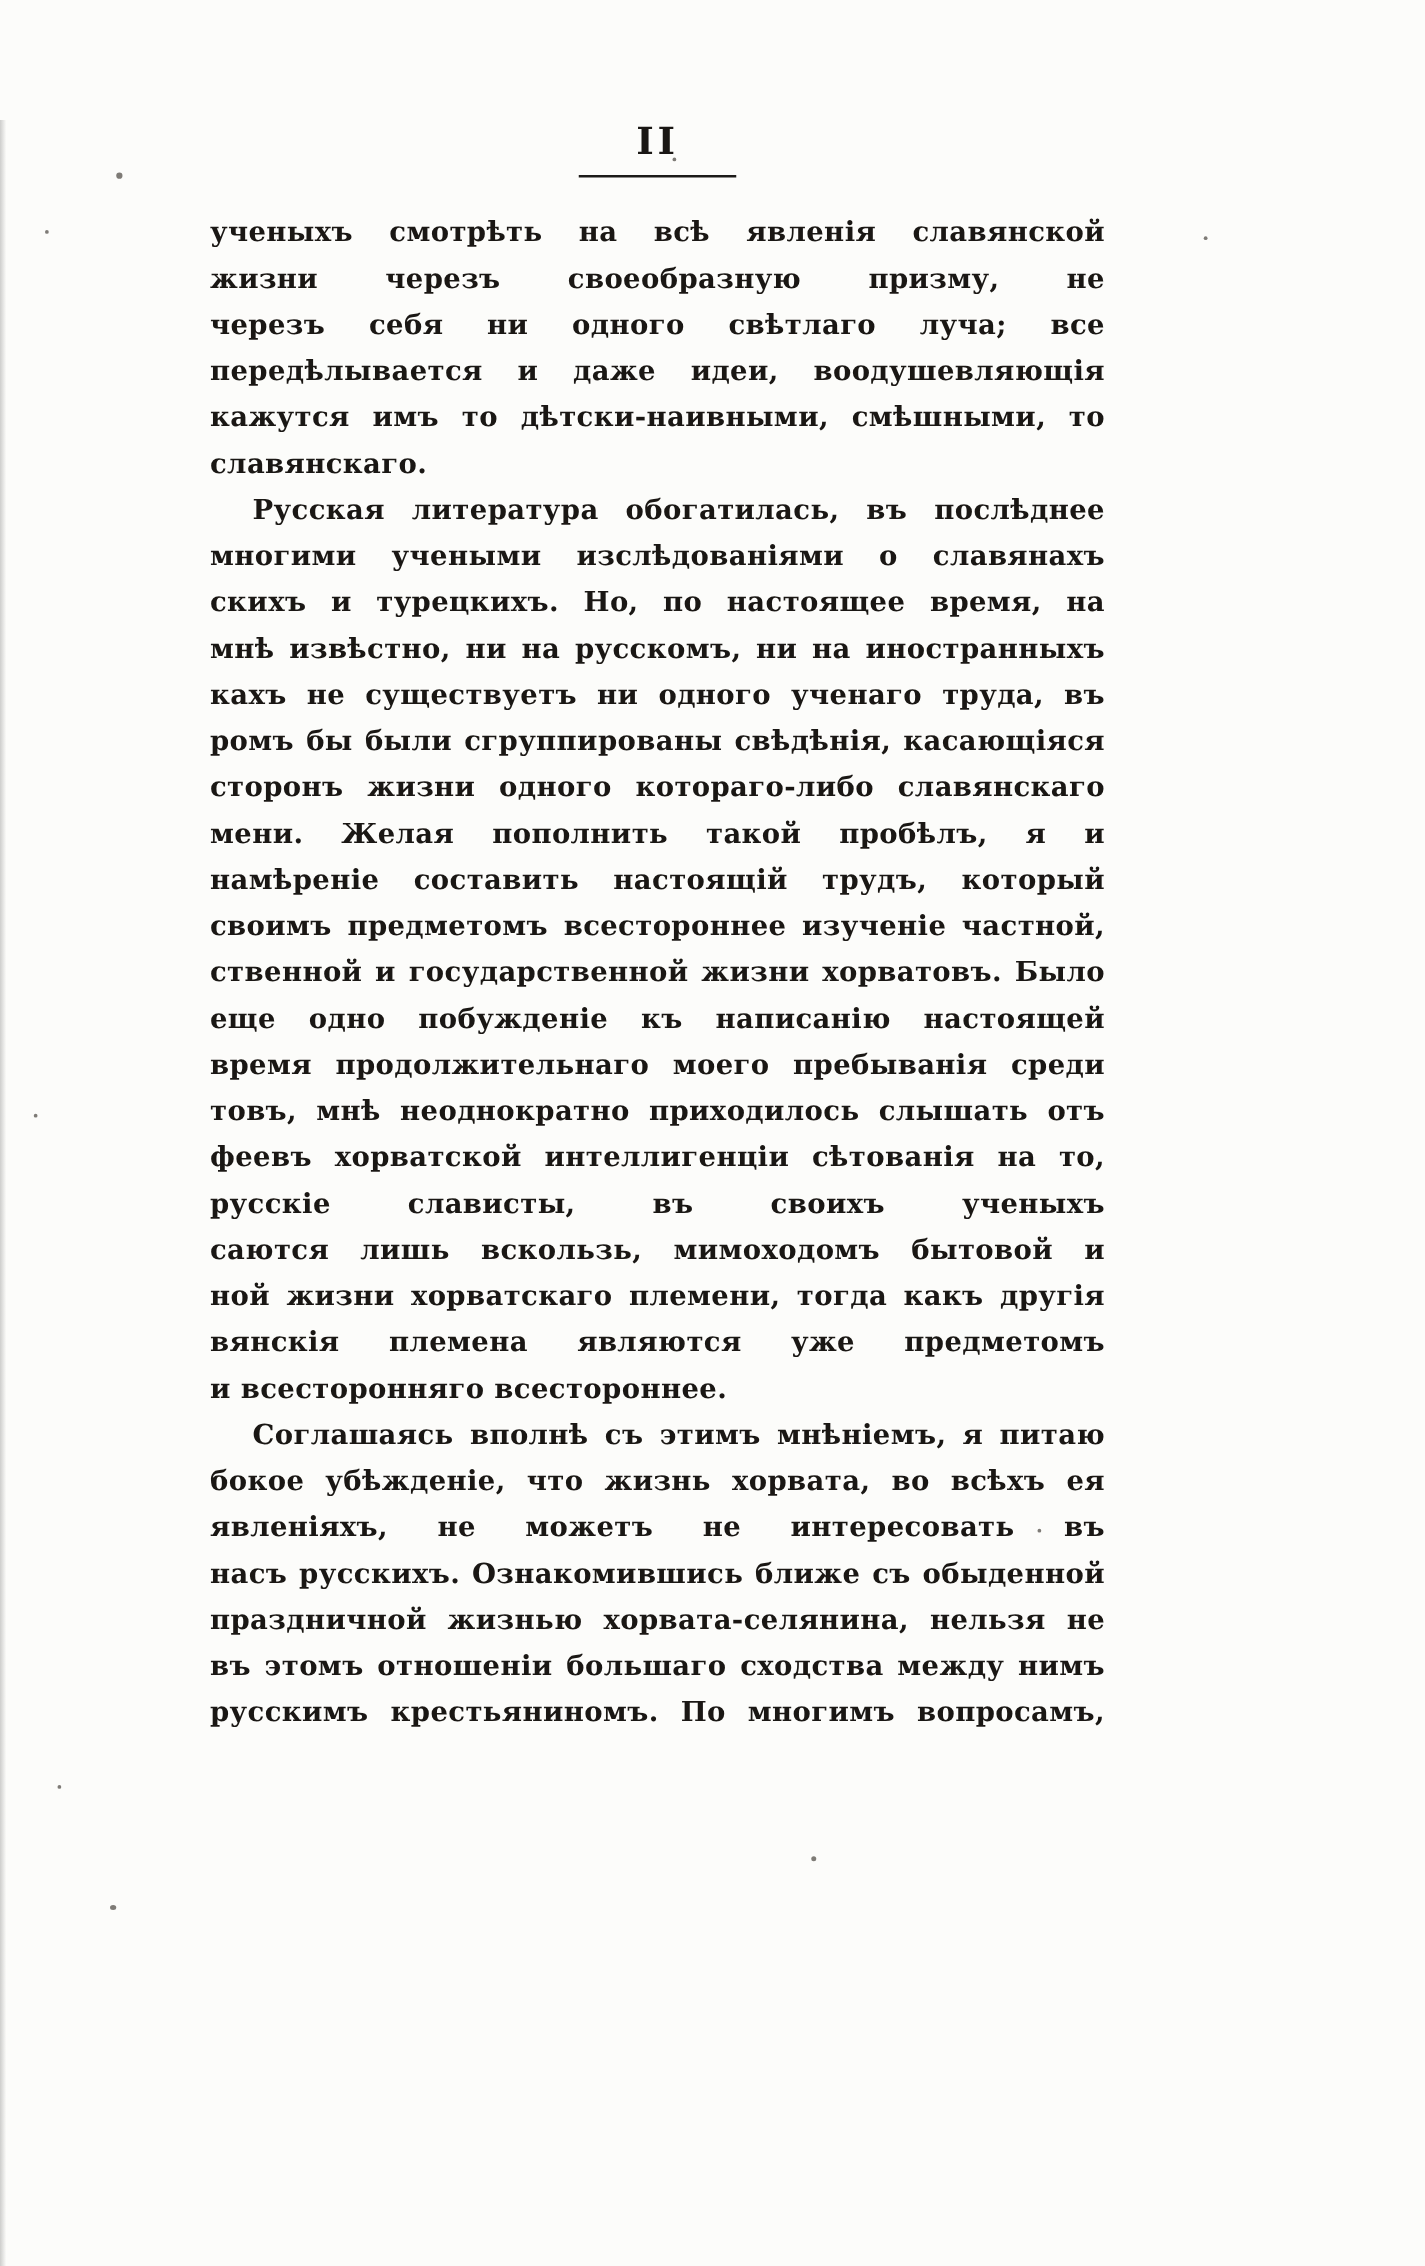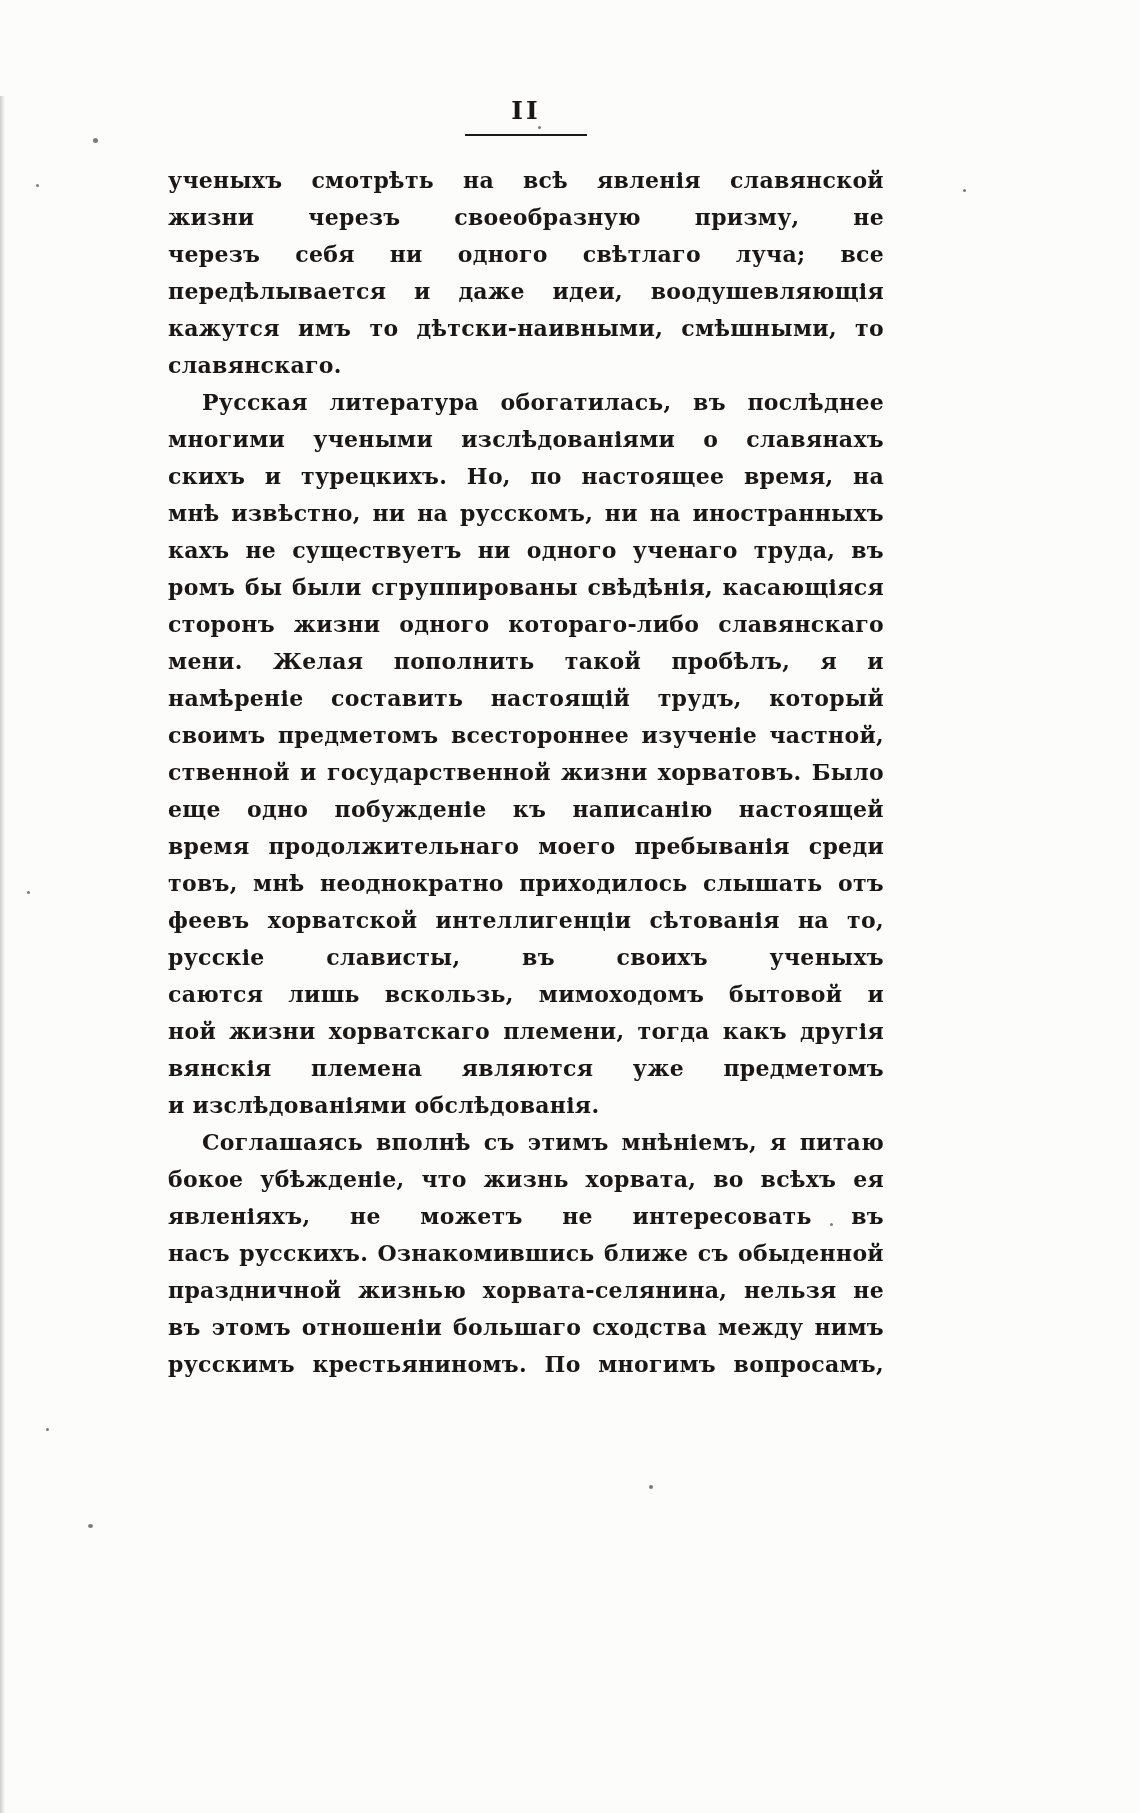--- a/index.html
+++ b/index.html
@@ -27,21 +27,21 @@
     background: linear-gradient(to right, rgba(40,40,40,0.22), rgba(40,40,40,0));
     pointer-events: none;
   }
   .page-header {
     margin: 96px 0 26px 168px;
     width: 716px;
     text-align: center;
   }
   .page-num {
     display: inline-block;
-    font-size: 25px;
+    font-size: 30px;
     font-weight: bold;
     letter-spacing: 3px;
     padding: 0 46px 9px 46px;
     border-bottom: 2px solid #1c1a18;
   }
   .text-block {
     margin-left: 168px;
     width: 716px;
     font-size: 22px;
     font-weight: bold;
@@ -112,21 +112,21 @@
       <div class="line">своимъ предметомъ всестороннее изученіе частной, обще-</div>
       <div class="line">ственной и государственной жизни хорватовъ. Было и</div>
       <div class="line">еще одно побужденіе къ написанію настоящей книги. Во</div>
       <div class="line">время продолжительнаго моего пребыванія среди хорва-</div>
       <div class="line">товъ, мнѣ неоднократно приходилось слышать отъ кори-</div>
       <div class="line">феевъ хорватской интеллигенціи сѣтованія на то, что</div>
       <div class="line">русскіе слависты, въ своихъ ученыхъ изслѣдованіяхъ, ка-</div>
       <div class="line">саются лишь вскользь, мимоходомъ бытовой и обществен-</div>
       <div class="line">ной жизни хорватскаго племени, тогда какъ другія сла-</div>
       <div class="line">вянскія племена являются уже предметомъ подробнаго</div>
-      <div class="line no-justify">и изслѣдованіями обслѣдованія.</div>
+      <div class="line no-justify">и всесторонняго всестороннее.</div>
       <div class="line indent">Соглашаясь вполнѣ съ этимъ мнѣніемъ, я питаю глу-</div>
       <div class="line">бокое убѣжденіе, что жизнь хорвата, во всѣхъ ея про-</div>
       <div class="line">явленіяхъ, не можетъ не интересовать въ особенности</div>
       <div class="line">насъ русскихъ. Ознакомившись ближе съ обыденной и</div>
       <div class="line">праздничной жизнью хорвата-селянина, нельзя не найти</div>
       <div class="line">въ этомъ отношеніи большаго сходства между нимъ и</div>
       <div class="line">русскимъ крестьяниномъ. По многимъ вопросамъ, касаю-</div>
     </div>
 
 </div>

